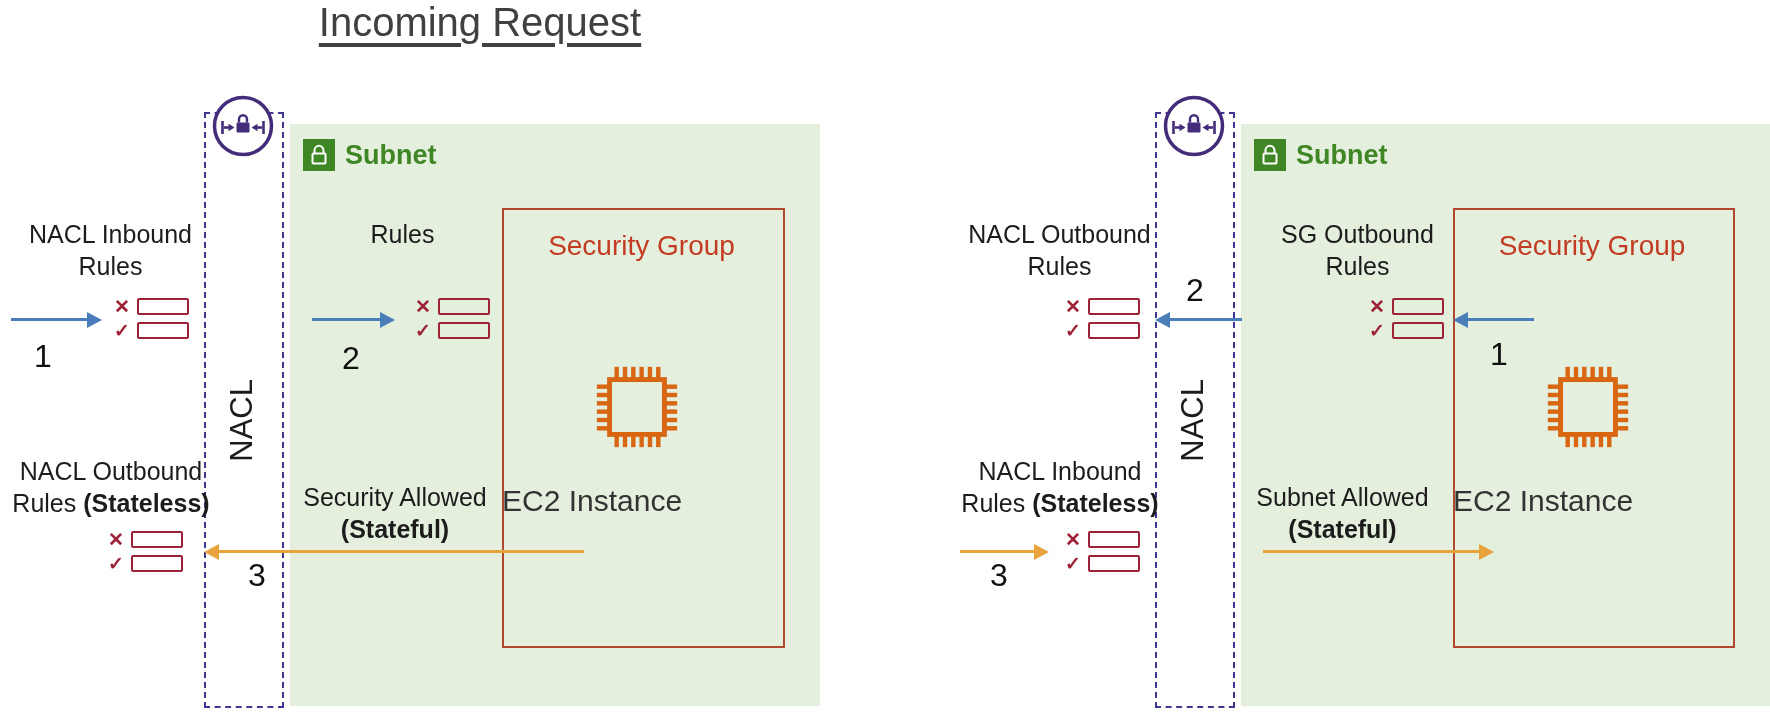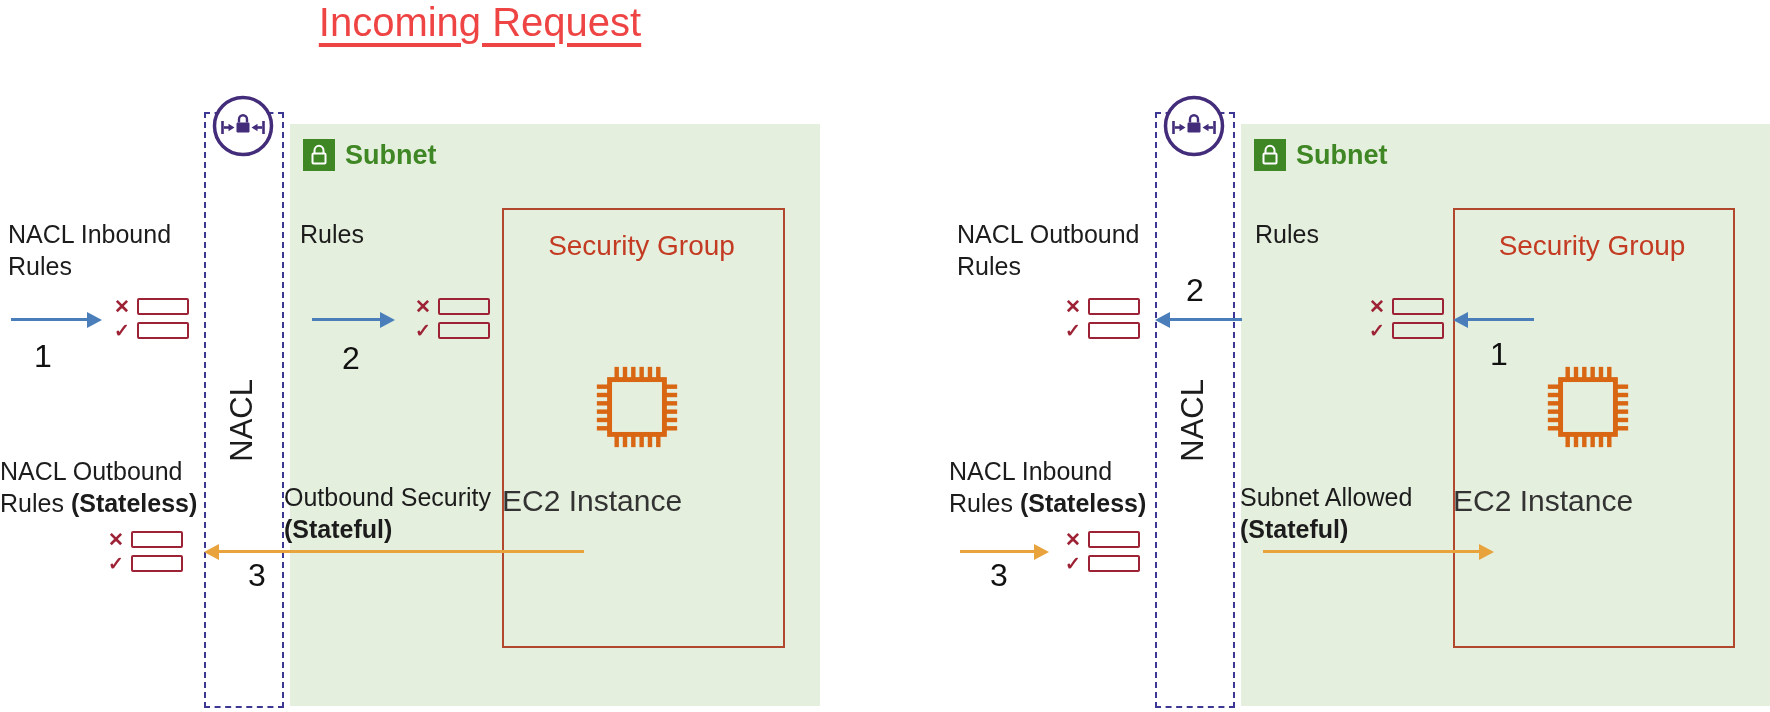--- a/index.html
+++ b/index.html
@@ -1,28 +1,28 @@
 <!DOCTYPE html>
 <html style="--subnet-bg: #e4efdd; --green: #3f8624; --sg-border: #b1472c; --sg-text: #c33b22; --ec2-orange: #d86613; --nacl-purple: #432c7a; --nacl-dash: #3d3794; --blue-arrow: #4a7ebb; --orange-arrow: #e8a33d; --maroon: #9d2235;"><head>
 <meta charset="utf-8">
 <style>
   html,body{margin:0;padding:0;}
   body{font-family:"Liberation Sans",sans-serif;background:#ffffff;color:#262626;}
   .canvas{position:relative;width:1770px;height:712px;background:#fff;overflow:hidden;}
   .abs{position:absolute;}
-  .title{font-size:40px;color:#ef4444;text-align:center;text-decoration:underline;text-underline-offset:7px;z-index:3;}
+  .title{font-size:40px;color:#404040;text-align:center;text-decoration:underline;text-underline-offset:7px;z-index:3;}
   .nacl-box{border:2px dashed var(--nacl-dash,#3d3794);z-index:2;background:#fff;}
   .vlabel{display:flex;align-items:center;justify-content:center;z-index:3;}
   .vlabel > span{writing-mode:vertical-rl;transform:rotate(180deg);font-size:31px;color:#1c1c1c;}
   .subnet{background:var(--subnet-bg,#e4efdd);z-index:1;}
   .subnet-label{font-size:27px;font-weight:700;color:var(--green,#3f8624);z-index:3;}
   .sg-box{border:2px solid var(--sg-border,#b1472c);z-index:2;}
   .sg-title{font-size:28px;color:var(--sg-text,#c33b22);text-align:center;z-index:3;}
   .ec2-label{font-size:30px;color:#333333;text-align:left;z-index:3;}
-  .label{font-size:25px;line-height:1.28;color:#1c1c1c;z-index:3;}
+  .label{font-size:25px;line-height:1.28;text-align:center;color:#1c1c1c;z-index:3;}
   .num{font-size:32px;color:#111111;z-index:6;}
   .arrow{height:3px;background:currentColor;z-index:6;}
   .arrow.blue{color:var(--blue-arrow,#4a7ebb);}
   .arrow.orange{color:var(--orange-arrow,#e8a33d);}
   .arrow::after{content:"";position:absolute;top:50%;transform:translateY(-50%);width:0;height:0;border-top:8px solid transparent;border-bottom:8px solid transparent;}
   .arrow.dir-right::after{left:100%;border-left:15px solid currentColor;}
   .arrow.dir-left::after{right:100%;border-right:15px solid currentColor;}
   .rules{color:var(--maroon,#9d2235);z-index:4;}
   .rrow{display:flex;align-items:center;gap:7px;margin-bottom:5px;}
   .rglyph{font-size:19px;font-weight:700;line-height:1;width:16px;text-align:center;}
@@ -145,21 +145,21 @@
     <div class="rrow">
         <span class="rglyph">✕</span>
         <span class="rbar"></span>
       </div>
     <div class="rrow">
         <span class="rglyph">✓</span>
         <span class="rbar"></span>
       </div>
   </div>
   <div class="abs label" style="left:284px;top:481px;width:222px;">
-    <div>Outbound Security</div>
+    <div>Security Allowed</div>
     <div><b>(Stateful)</b></div>
   </div>
   <div class="abs arrow orange dir-left" style="left:219px;top:550px;width:365px;"></div>
   <div class="abs num" style="left:248px;top:557px;">3</div>
 
 
   <div class="abs nacl-box" style="left:1155px;top:112px;width:76px;height:592px;"></div>
   <div class="abs vlabel" style="left:1155px;top:320px;width:76px;height:200px;">
     <span>NACL</span>
   </div>
@@ -233,20 +233,21 @@
       </div>
     <div class="rrow">
         <span class="rglyph">✓</span>
         <span class="rbar"></span>
       </div>
   </div>
   <div class="abs num" style="left:1186px;top:272px;">2</div>
   <div class="abs arrow blue dir-left" style="left:1170px;top:318px;width:72px;"></div>
 
   <div class="abs label" style="left:1255px;top:218px;width:205px;">
+    <div>SG Outbound</div>
     <div>Rules</div>
   </div>
   <div class="abs rules" style="left:1369px;top:297px;">
     <div class="rrow">
         <span class="rglyph">✕</span>
         <span class="rbar"></span>
       </div>
     <div class="rrow">
         <span class="rglyph">✓</span>
         <span class="rbar"></span>

